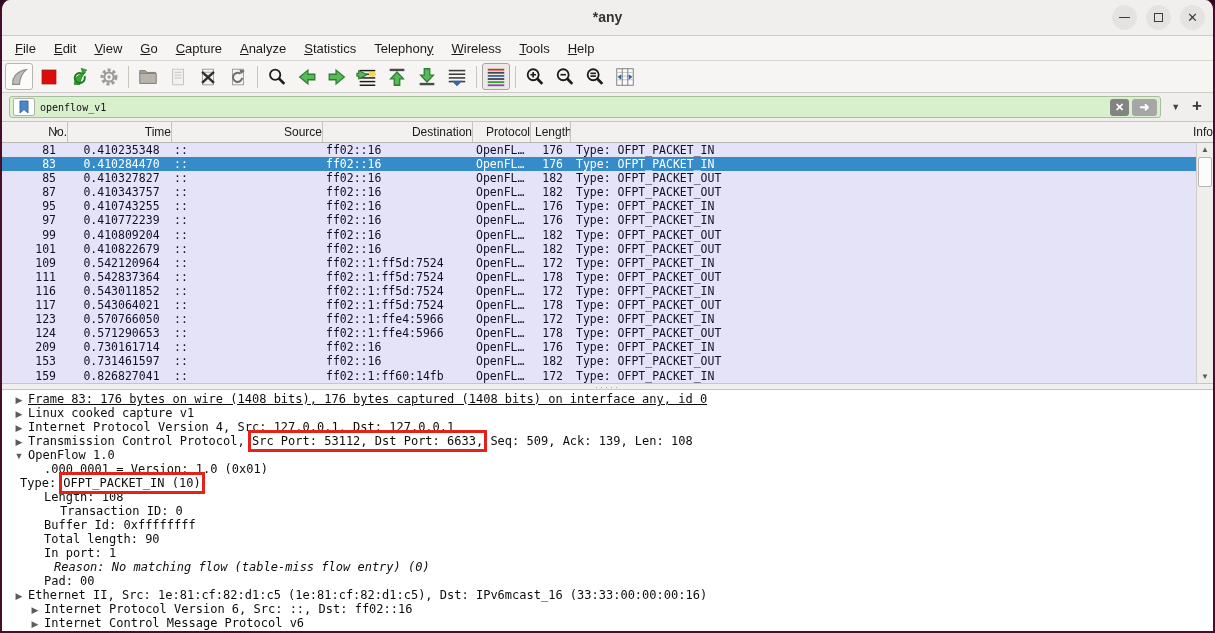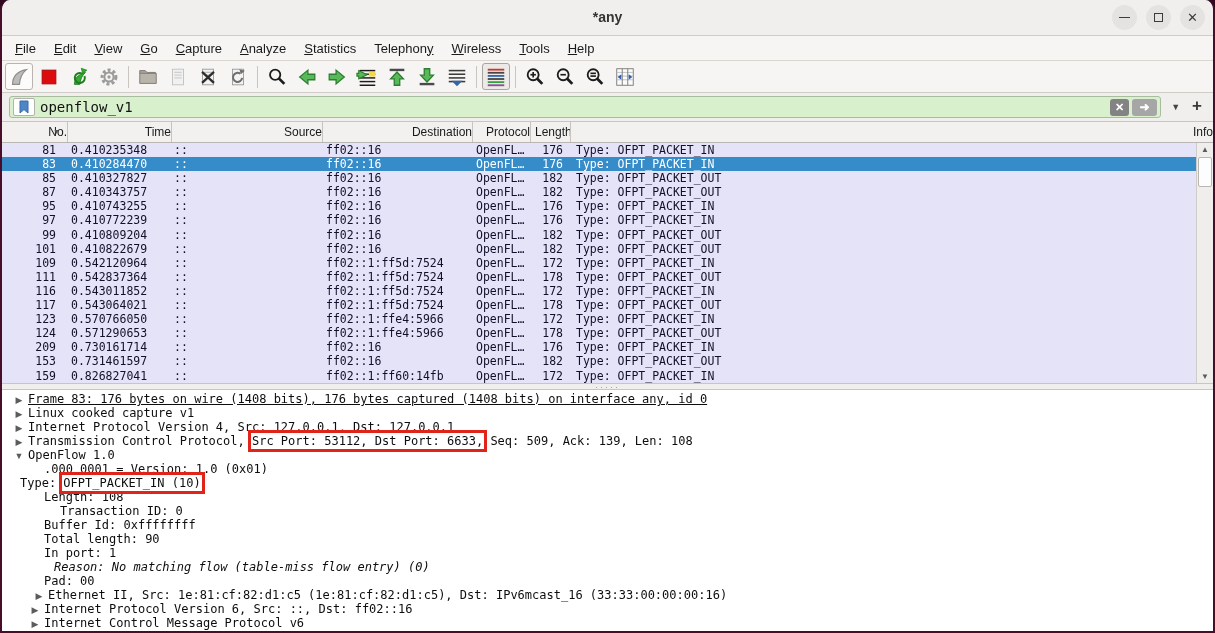--- a/index.html
+++ b/index.html
@@ -25,36 +25,36 @@
   .toolbar { height:32px; background:#f6f5f3; border-bottom:1px solid #cfccc8; display:flex; align-items:center; padding-left:2px; flex:0 0 32px; }
   .tbtn { width:28px; height:27px; display:flex; align-items:center; justify-content:center; border:1px solid transparent; border-radius:3px; margin:0 1px; }
   .tbtn svg { width:22px; height:22px; }
   .tbtn.framed { border-color:#b8b4af; background:#fcfbfa; }
   .tbtn.pressed { border-color:#a8a49f; background:#eceae7; }
   .tsep { width:1px; height:22px; background:#c9c5c1; margin:0 4px; }
   
   .filterbar { height:29px; background:#f1efee; border-bottom:1px solid #c9c5c1; display:flex; align-items:center; padding:0 7px; gap:6px; flex:0 0 29px; }
   .ffield { flex:1; height:22px; background:#d8f0cb; border:1px solid #a8bda0; border-radius:3px; display:flex; align-items:center; padding:0 3px; }
   .fbookmark { width:22px; height:18px; background:#fff; border:1px solid #b5b1ac; border-radius:2px; display:flex; align-items:center; justify-content:center; margin-right:5px; }
-  .ftext { flex:1; font-family:"DejaVu Sans Mono", monospace; font-size:14px; color:#111; }
+  .ftext { flex:1; font-family:"DejaVu Sans Mono", monospace; font-size:10px; color:#111; }
   .fclear { width:19px; height:17px; background:#838383; border-radius:3px; color:#fff; font-size:11px; font-weight:bold; display:flex; align-items:center; justify-content:center; margin-right:3px; }
   .fapply { width:25px; height:17px; background:#a6a6a6; border-radius:3px; color:#fff; font-size:12px; font-weight:bold; display:flex; align-items:center; justify-content:center; }
   .fchev { font-size:9px; color:#444; padding:0 4px; }
   .fplus { font-size:17px; font-weight:bold; color:#3a3a3a; padding:0 4px 2px 2px; }
   
   .phead { height:21px; background:#f2f1f0; border-bottom:1px solid #b9b6b3; display:flex; font-size:12px; color:#1a1a1a; flex:0 0 21px; }
   .phcell { border-right:1px solid #c6c3c0; padding:3px 0 0 4px; position:relative; overflow:hidden; white-space:nowrap;text-align:right; }
   .c-no{width:66px;} .c-time{width:104px;} .c-src{width:151px;} .c-dst{width:150px;} .c-proto{width:58px;} .c-len{width:40px;} .c-info{flex:1; border-right:none;}
   .sortmark { position:absolute; right:7px; top:6px; font-size:7px; color:#555; }
   .plist { position:relative; flex:0 0 240px; background:#e5e3f8; overflow:hidden; }
   .prow { display:flex; height:14.1px; line-height:14.1px; font-family:"DejaVu Sans Mono", monospace; font-size:11.5px; color:#10102a; white-space:nowrap; }
   .prow.selected { background:#368bc9; color:#fff; }
   .pcell { overflow:hidden; white-space:nowrap; }
   .pcell.c-no { text-align:right; padding-right:12px; }
-  .pcell.c-time { padding-left:3px; }
+  .pcell.c-time { padding-left:3px;text-align:center; }
   .pcell.c-src { padding-left:2px; }
   .pcell.c-dst { padding-left:3px; }
   .pcell.c-proto { padding-left:3px; }
   .pcell.c-len { text-align:right; padding-right:8px; }
   .pcell.c-info { padding-left:5px; }
   
   .vscroll { position:absolute; top:0; right:0; width:17px; height:100%; background:#f0eeec; border-left:1px solid #cfcdc9; }
   .varrow { position:absolute; left:0; width:16px; height:13px; color:#5a5a5a; font-size:8px; text-align:center; line-height:13px; }
   .varrow.up { top:0; } .varrow.down { bottom:0; }
   .vthumb { position:absolute; left:1px; top:14px; width:14px; height:30px; background:#fdfdfd; border:1px solid #b9b6b2; border-radius:2px; }
@@ -506,18 +506,18 @@
       <div class="dline" style="padding-left: 8px;"><span class="arr">▼</span><span>OpenFlow 1.0</span></div>
       <div class="dline" style="padding-left: 24px;"><span class="arr"></span><span>.000 0001 = Version: 1.0 (0x01)</span></div>
       <div class="dline" style=""><span class="arr"></span><span>Type: </span><span class="rbox">OFPT_PACKET_IN (10)</span></div>
       <div class="dline" style="padding-left: 24px;"><span class="arr"></span><span>Length: 108</span></div>
       <div class="dline" style="padding-left: 24px; margin-left: 16px;"><span class="arr"></span><span>Transaction ID: 0</span></div>
       <div class="dline" style="padding-left: 24px;"><span class="arr"></span><span>Buffer Id: 0xffffffff</span></div>
       <div class="dline" style="padding-left: 24px;"><span class="arr"></span><span>Total length: 90</span></div>
       <div class="dline" style="padding-left: 24px;"><span class="arr"></span><span>In port: 1</span></div>
       <div class="dline" style="padding-left: 34px; font-style: italic;"><span class="arr"></span><span>Reason: No matching flow (table-miss flow entry) (0)</span></div>
       <div class="dline" style="padding-left: 24px;"><span class="arr"></span><span>Pad: 00</span></div>
-      <div class="dline" style="padding-left: 28px;"><span class="arr">▶</span><span>Ethernet II, Src: 1e:81:cf:82:d1:c5 (1e:81:cf:82:d1:c5), Dst: IPv6mcast_16 (33:33:00:00:00:16)</span></div>
+      <div class="dline" style="padding-left: 8px;"><span class="arr">▶</span><span>Ethernet II, Src: 1e:81:cf:82:d1:c5 (1e:81:cf:82:d1:c5), Dst: IPv6mcast_16 (33:33:00:00:00:16)</span></div>
       <div class="dline" style="padding-left: 24px;"><span class="arr">▶</span><span>Internet Protocol Version 6, Src: ::, Dst: ff02::16</span></div>
       <div class="dline" style="padding-left: 24px;"><span class="arr">▶</span><span>Internet Control Message Protocol v6</span></div>
     </div>
 
 </div>
 
 </body></html>

